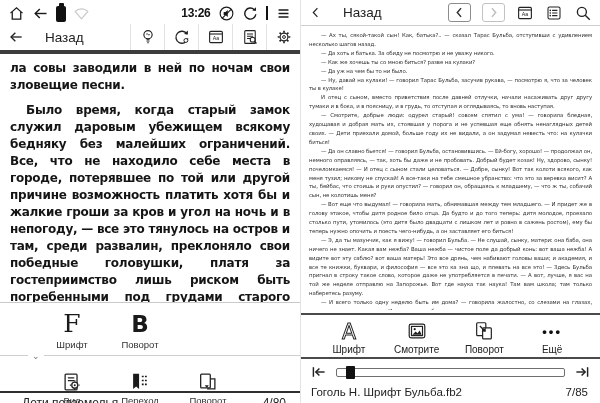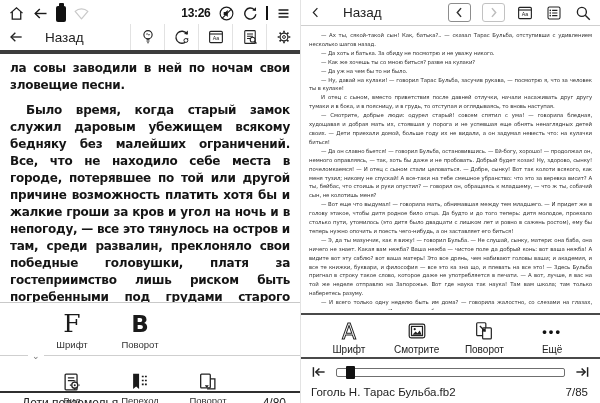--- a/index.html
+++ b/index.html
@@ -361,17 +361,17 @@
       <span class="endcap">
         <svg viewBox="0 0 20 16" fill="none" stroke="#222" stroke-width="1.8">
             <path d="M17 2 V14"></path>
             <path d="M3 8 H14"></path>
             <path d="M9.5 3.5 L14 8 L9.5 12.5"></path>
           </svg>
       </span>
     </div>
 
     <div class="rfooter">
-      <span>Гоголь Н. Тарас Бульба.fb2</span>
+      <span>Гоголь Н. Шрифт Бульба.fb2</span>
       <span>7/85</span>
     </div>
   </div>
 </div>
 
 </body></html>

